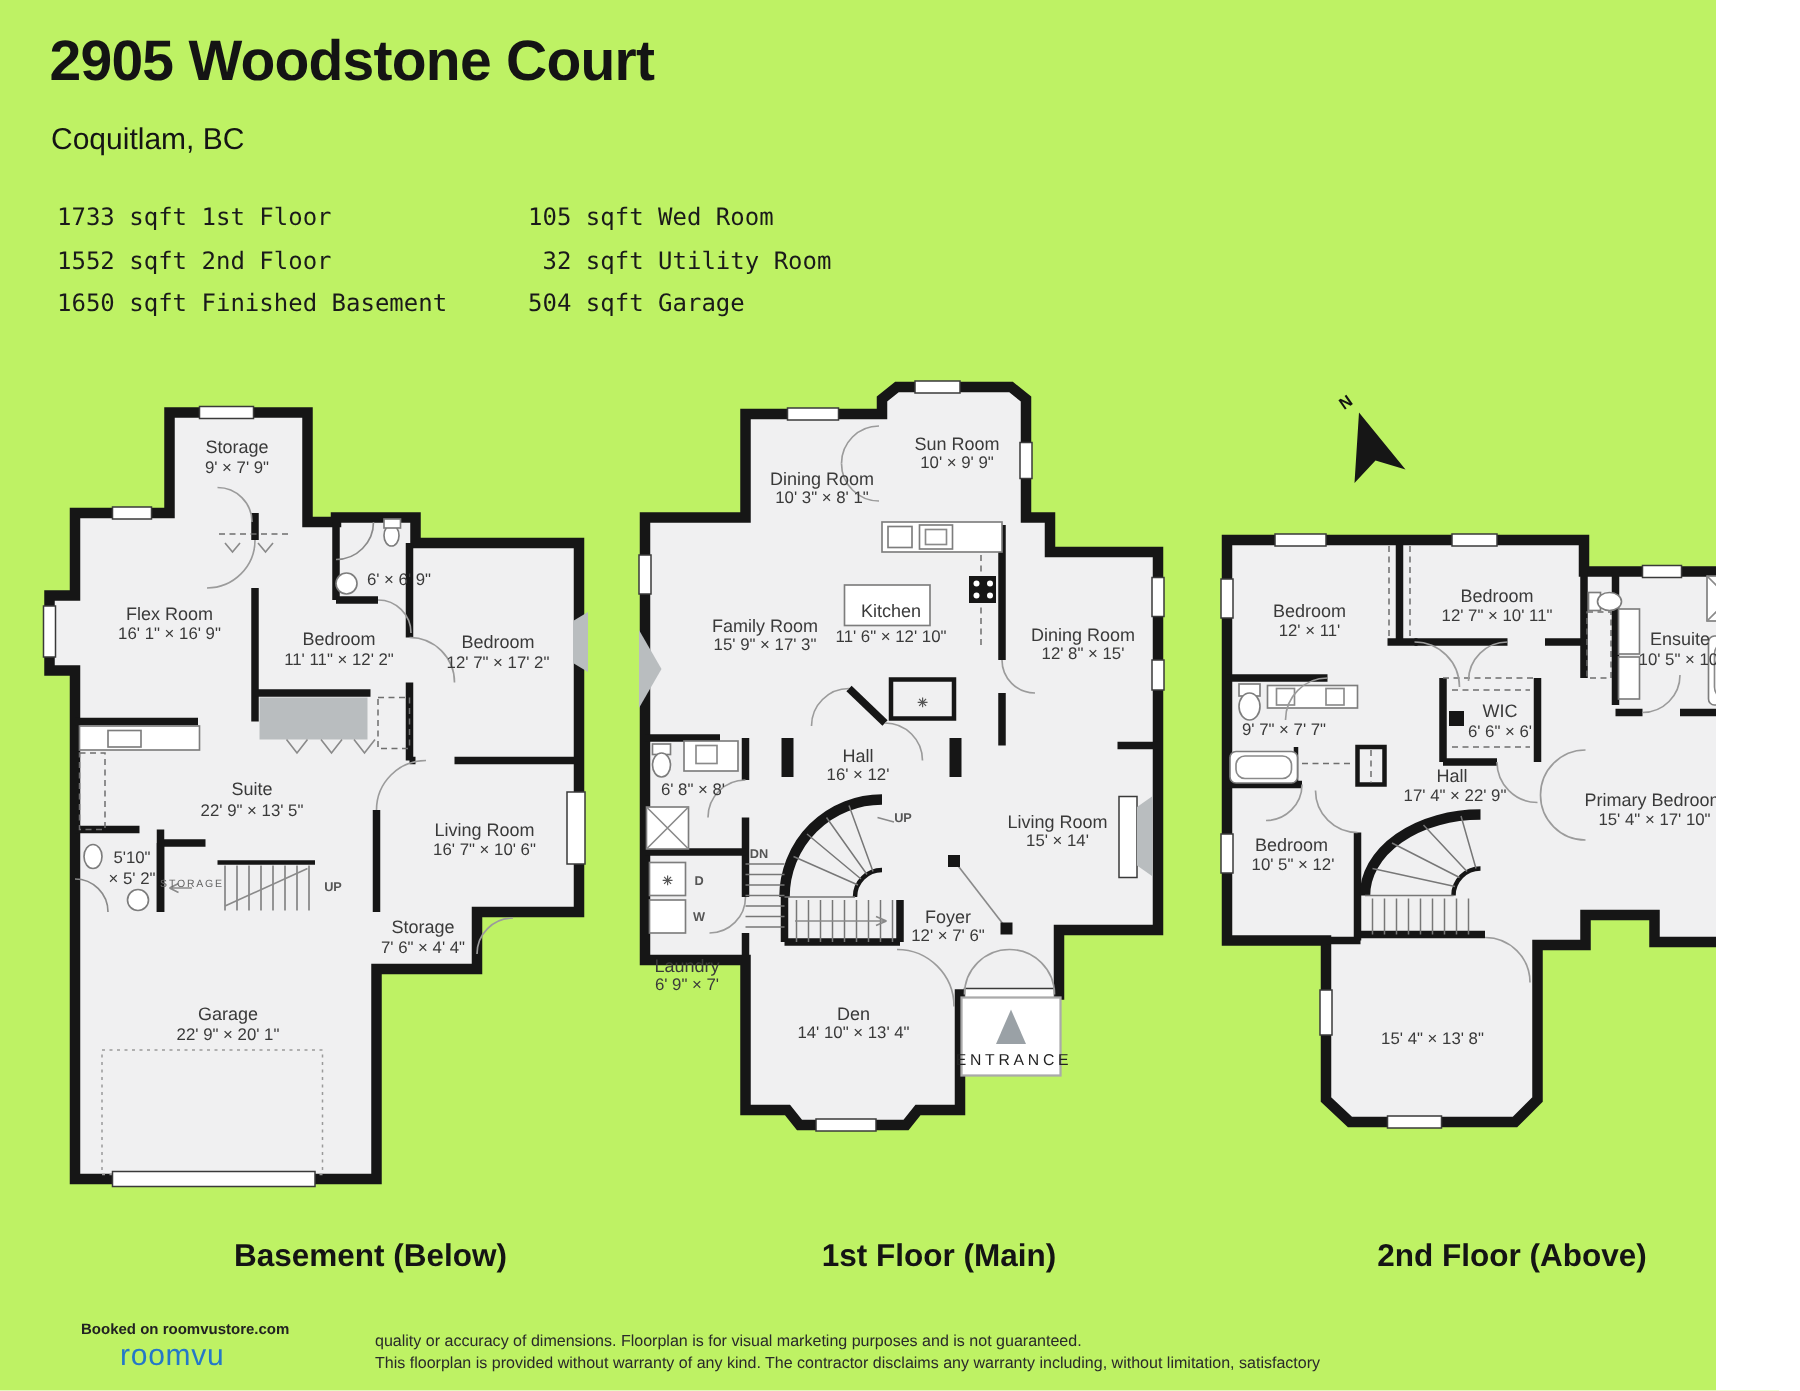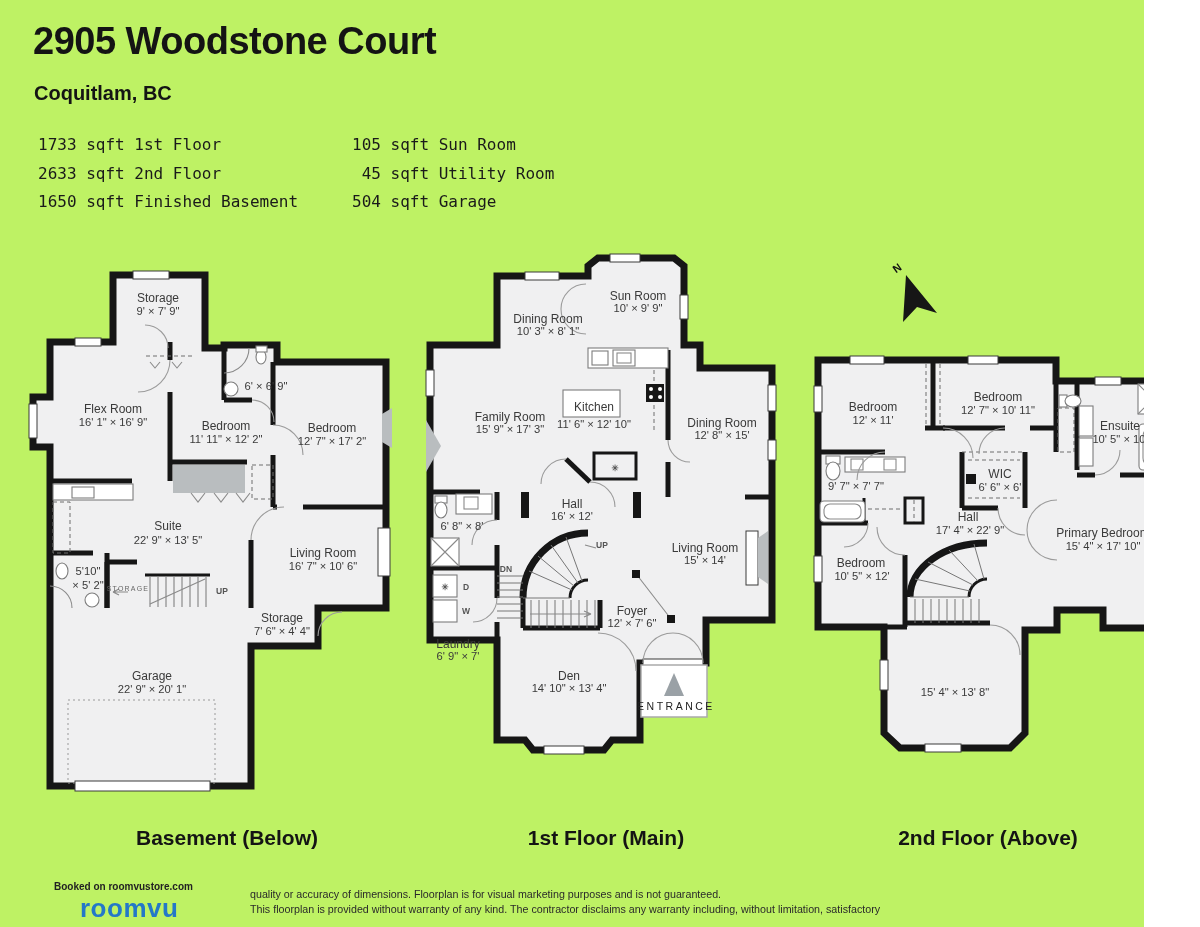--- a/index.html
+++ b/index.html
@@ -1,28 +1,28 @@
 <!DOCTYPE html>
 <html><head>
 <meta charset="utf-8">
 <style>
   html,body{margin:0;padding:0;background:#fff;}
   #page{position:relative;width:1144px;height:927px;background:#bef264;overflow:hidden;
         font-family:"Liberation Sans",sans-serif;color:#111;}
   .title{position:absolute;left:33px;top:20px;font-size:38px;font-weight:bold;letter-spacing:-0.5px;color:#141414;}
-  .subtitle{position:absolute;left:34px;top:82px;font-size:20px;font-weight:bold;color:#141414;}
+  .subtitle{position:absolute;left:34px;top:82px;font-size:20px;font-weight:normal;color:#141414;}
   .arealist{position:absolute;top:131px;font:16px "DejaVu Sans Mono",monospace;color:#1a1a1a;
             line-height:28.6px;white-space:pre;}
   .arealist.left{left:38px;}
   .arealist.right{left:352px;}
   .arealist .bold{font-weight:bold;}
-  .floorlabel{position:absolute;top:826px;transform:translateX(-50%);font-size:21px;font-weight:bold;color:#141414;white-space:nowrap;}
+  .floorlabel{position:absolute;top:826px;transform:translateX(-50%);font-size:21px;font-weight:bold;color:#141414;white-space:nowrap;margin-left:20px;}
   .plansvg{position:absolute;}
   .booked{position:absolute;left:54px;top:881px;font-size:10px;font-weight:bold;color:#222;}
-  .logo{position:absolute;left:80px;top:893px;font-size:26px;font-weight:bold;letter-spacing:0.5px;color:#2478c8;}
+  .logo{position:absolute;left:80px;top:893px;font-size:20px;font-weight:normal;letter-spacing:0.5px;color:#2478c8;}
   .disclaimer{position:absolute;left:250px;top:887px;width:720px;font-size:10.7px;line-height:14.5px;color:#2a2a2a;}
   
   .room{fill:#f0f0f1;stroke:#161616;stroke-width:7;stroke-linejoin:miter;}
   .w7{fill:none;stroke:#161616;stroke-width:7;}
   .w5{fill:none;stroke:#161616;stroke-width:5;}
   .w3{fill:none;stroke:#161616;stroke-width:3;}
   .fx{fill:#fff;stroke:#7d7d7d;stroke-width:1.1;}
   .tn{fill:none;stroke:#8a8a8a;stroke-width:1.1;}
   .arc{fill:none;stroke:#9b9b9b;stroke-width:1.1;}
   .dsh{fill:none;stroke:#6e6e6e;stroke-width:1;stroke-dasharray:4 3;}
@@ -39,22 +39,22 @@
   text.cmp{font:bold 11px "Liberation Sans",sans-serif;fill:#111;text-anchor:middle;}
 </style>
 </head>
 <body>
 
 <div id="page">
 
   <div class="title">2905 Woodstone Court</div>
   <div class="subtitle">Coquitlam, BC</div>
 
-  <div class="arealist left"><div>1733 sqft 1st Floor</div><div>2633 sqft 2nd Floor</div><div>1650 sqft Finished Basement</div></div>
-  <div class="arealist right"><div>105 sqft Sun Room</div><div> 45 sqft Utility Room</div><div>504 sqft Garage</div></div>
+  <div class="arealist left"><div>1733 sqft 1st Floor</div><div>1552 sqft 2nd Floor</div><div>1650 sqft Finished Basement</div></div>
+  <div class="arealist right"><div>105 sqft Wed Room</div><div> 32 sqft Utility Room</div><div>504 sqft Garage</div></div>
 
   <svg class="plansvg" style="left:25px;top:252px" width="415" height="555" viewBox="25 252 415 555">
     <path class="room" d="M50 342 L113 342 L113 275 L205 275 L205 348 L224 348 L224 345 L277 345 L277 362 L386 362 L386 608 L318 608 L318 646 L251 646 L251 786 L50 786 L50 447 L33 447 L33 397 L50 397 Z"></path>
     <g>
       <path class="w5" d="M170 342 L170 360 M170 392 L170 481"></path>
       <path class="w5" d="M50 481 L132 481"></path>
       <path class="w5" d="M170 462 L247 462"></path>
       <path class="w5" d="M224 348 L224 400 M224 400 L252 400"></path>
       <path class="w5" d="M273 362 L273 425 M273 455 L273 507"></path>
       <path class="w5" d="M273 507 L277 507 M303 507 L386 507"></path>

